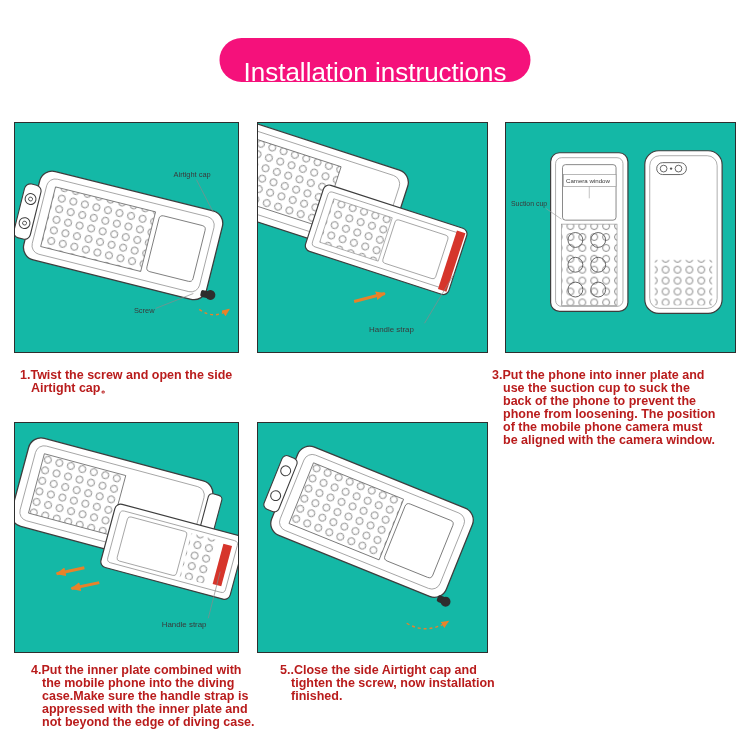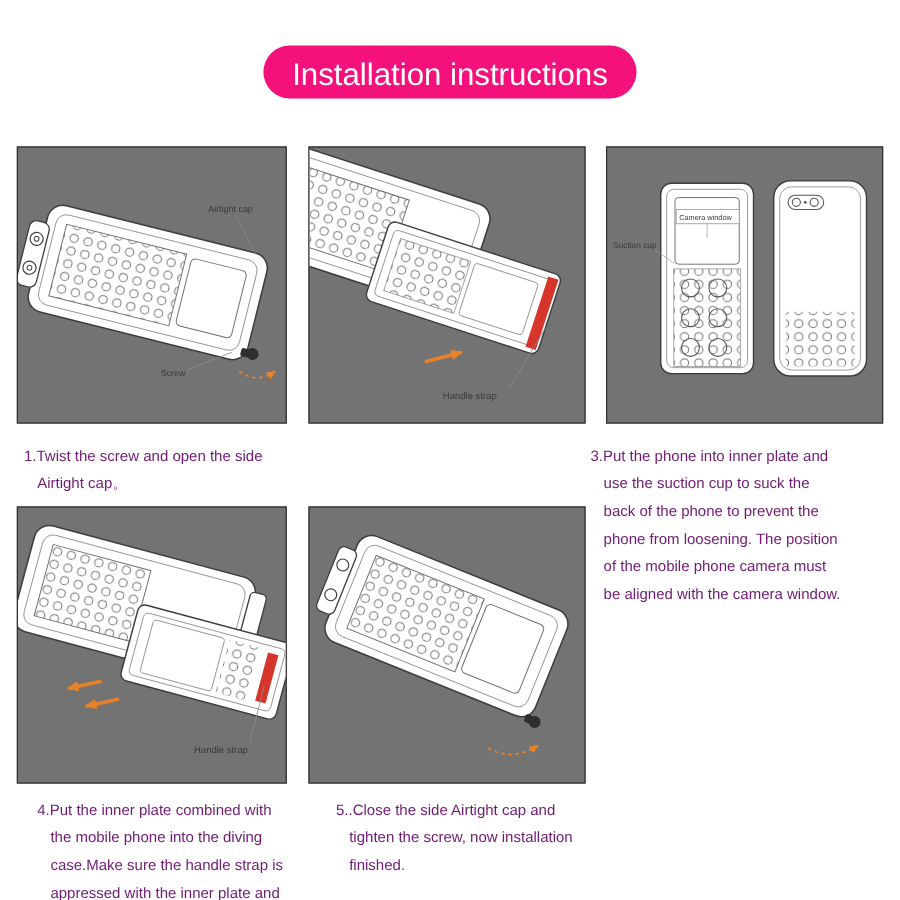--- a/index.html
+++ b/index.html
@@ -14,46 +14,47 @@
   .page { position: absolute; inset: 0; }
 
   .header-pill {
     position: absolute;
     top: 38px; left: 50%;
     transform: translateX(-50%);
     background: #F5117B;
     color: #ffffff;
     font-size: 26px;
     height: 44px; line-height: 44px;
-    padding: 2px 24px;
+    padding: 12px 24px;
     border-radius: 22px;
     white-space: nowrap;
   }
 
   .panel {
     position: absolute;
     border: 1px solid #2e2e2e;
-    background: #737373;
+    background: #14b8a6;
   }
   .panel svg { display: block; width: 100%; height: 100%; }
 
   #p1 { left: 14px;  top: 122px; width: 225px; height: 231px; }
   #p2 { left: 257px; top: 122px; width: 231px; height: 231px; }
   #p3 { left: 505px; top: 122px; width: 231px; height: 231px; }
   #p4 { left: 14px;  top: 422px; width: 225px; height: 231px; }
   #p5 { left: 257px; top: 422px; width: 231px; height: 231px; }
 
   .caption {
     position: absolute;
     font-size: 12.5px;
-    line-height: 23px;
-    color: #701a75;
+    line-height: 13px;
+    color: #b91c1c;
     white-space: pre-line;
     padding-left: 11px;
     text-indent: -11px;
+    font-weight: bold;
   }
   #c1 { left: 20px;  top: 369px; width: 232px; }
   #c2 { left: 261px; top: 369px; width: 230px; }
   #c3 { left: 492px; top: 369px; width: 244px; }
   #c4 { left: 31px;  top: 664px; width: 234px; }
   #c5 { left: 280px; top: 664px; width: 230px; }
 
   svg text { font-family: "Liberation Sans", sans-serif; }
 </style>
 </head>

